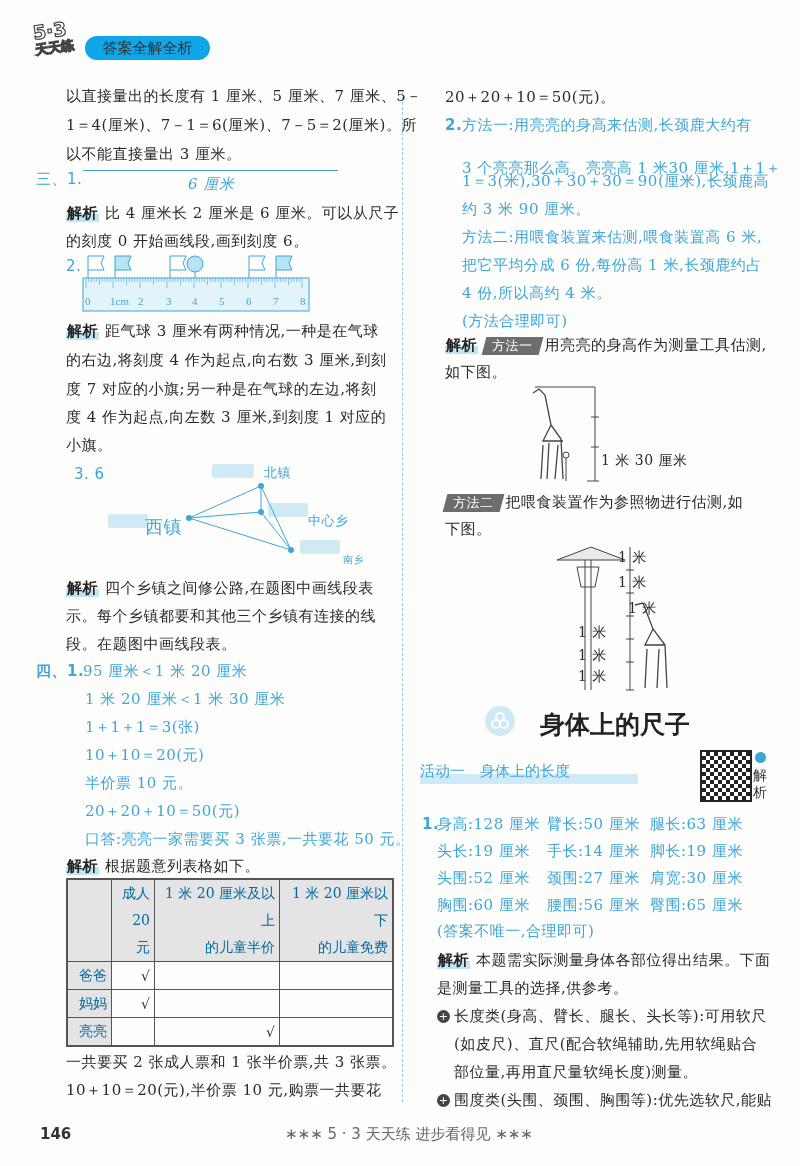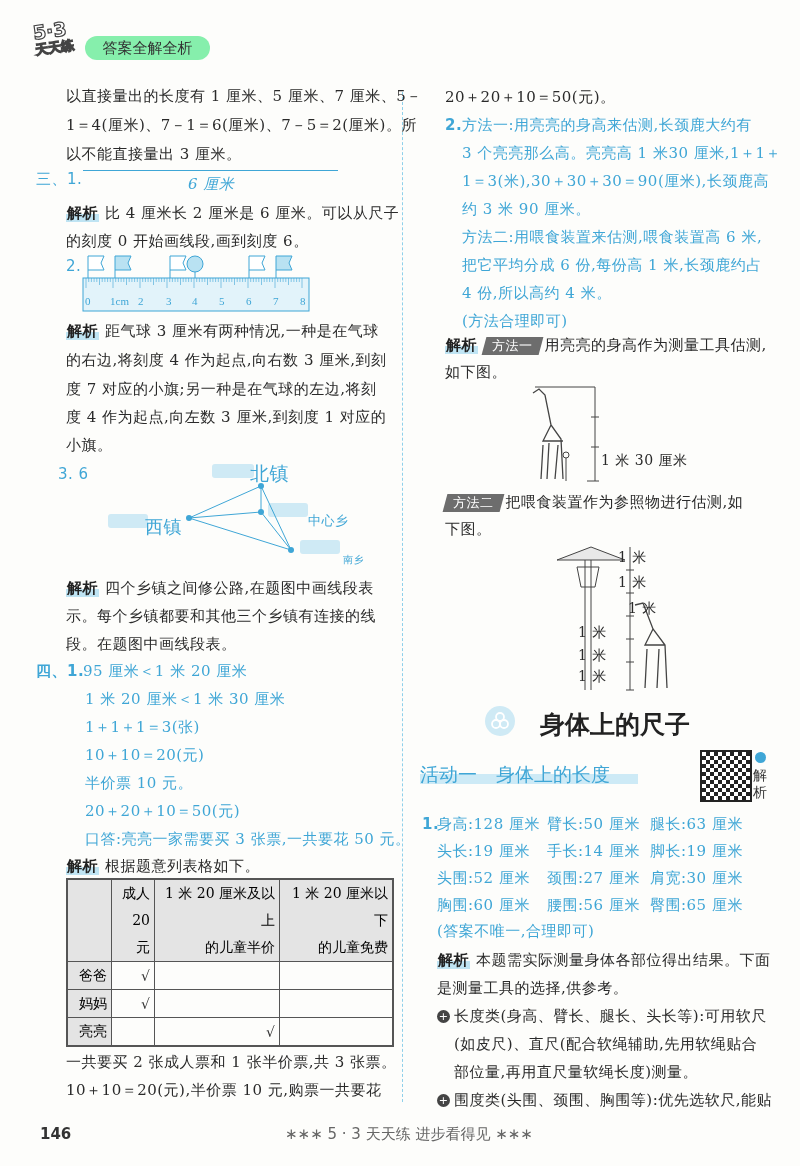--- a/index.html
+++ b/index.html
@@ -10,31 +10,31 @@
   .sans { font-family:"DejaVu Sans","Liberation Sans",sans-serif; }
   .line { position:absolute; font-size:15px; line-height:20px; white-space:nowrap; letter-spacing:0.5px; }
   .jx { font-family:"DejaVu Sans","Liberation Sans",sans-serif; font-weight:bold; color:#222;
         background:linear-gradient(transparent 55%, #bfe4f3 55%); padding:0 1px; margin-right:6px; }
   .tag { display:inline-block; background:#6d6d6d; color:#fff; font-family:"DejaVu Sans","Liberation Sans",sans-serif;
          font-size:13px; padding:0 8px; line-height:18px; transform:skewX(-15deg); margin-right:4px; }
   .tag span { display:inline-block; transform:skewX(15deg); }
   .divider { position:absolute; left:402px; top:92px; height:1010px; border-left:1px dashed #8fd0ea; }
   table.tk { position:absolute; left:66px; top:878px; border-collapse:collapse; font-size:14px; }
   table.tk td { border:1px solid #555; text-align:right; height:27px; padding:0 4px; color:#333; }
-  table.tk td.hd { background:#e4e4e4; color:#000000; }
+  table.tk td.hd { background:#e4e4e4; color:#0369a1; }
   table.tk { border:2px solid #555; }
-  .badge { position:absolute; left:85px; top:36px; width:125px; height:24px; border-radius:12px; background:#86efac;
+  .badge { position:absolute; left:85px; top:36px; width:125px; height:24px; border-radius:12px; background:#0ea5e9;
            font-family:"DejaVu Sans","Liberation Sans",sans-serif; font-size:15px; line-height:24px; text-align:center; color:#333; }
   .logo { position:absolute; left:34px; top:22px; font-family:"DejaVu Sans","Liberation Sans",sans-serif; font-weight:bold;
           font-size:19px; line-height:17px; color:#fff; -webkit-text-stroke:1.2px #444; transform:rotate(-8deg); }
   .bullet { display:inline-block; width:13px; height:13px; border-radius:50%; background:#444; color:#fff; font-size:11px;
             line-height:13px; text-align:center; margin-right:4px; vertical-align:1px; font-family:"DejaVu Sans",sans-serif; }
   .lesson-title { position:absolute; left:540px; top:708px; font-family:"DejaVu Sans","Liberation Sans",sans-serif; font-weight:bold; font-size:25px; color:#222; }
   .activity { position:absolute; left:420px; top:762px; width:218px; height:22px; font-family:"DejaVu Sans","Liberation Sans",sans-serif;
-              font-size:19px; color:#3fa6d6; background:linear-gradient(transparent 55%, #cdeaf6 55%); }
+              font-size:15px; color:#3fa6d6; background:linear-gradient(transparent 55%, #cdeaf6 55%); }
   .footer { position:absolute; top:1125px; font-family:"DejaVu Sans","Liberation Sans",sans-serif; font-size:15px; color:#555; }
 </style>
 </head>
 <body>
 
 <div class="logo">
   <div>5·3</div>
   <div style="font-size:13px">天天练</div>
 </div>
 <div class="badge">答案全解全析</div>
@@ -161,21 +161,21 @@
       <text x="220" y="53">8</text>
   </g>
 </svg>
 
 <div class="line" style="left:66px;top:321px"><span class="jx">解析</span><span>距气球 3 厘米有两种情况,一种是在气球</span></div>
 <div class="line" style="left:66px;top:350px">的右边,将刻度 4 作为起点,向右数 3 厘米,到刻</div>
 <div class="line" style="left:66px;top:379px">度 7 对应的小旗;另一种是在气球的左边,将刻</div>
 <div class="line" style="left:66px;top:407px">度 4 作为起点,向左数 3 厘米,到刻度 1 对应的</div>
 <div class="line" style="left:66px;top:435px">小旗。</div>
 
-<div class="line blue sans" style="left:58px;top:464px">3. 6</div>
+<div class="line blue sans" style="left:74px;top:464px">3. 6</div>
 
 <svg class="abs" style="left:100px;top:460px" width="280" height="110">
   <g fill="#cfeaf5">
     <rect x="112" y="4" width="42" height="14" rx="3"></rect>
     <rect x="8" y="54" width="40" height="14" rx="3"></rect>
     <rect x="168" y="43" width="40" height="14" rx="3"></rect>
     <rect x="200" y="80" width="40" height="14" rx="3"></rect>
   </g>
   <g stroke="#3fa6d6" stroke-width="1" fill="none">
     <line x1="89" y1="58" x2="161" y2="26"></line>
@@ -185,21 +185,21 @@
     <line x1="161" y1="26" x2="191" y2="90"></line>
     <line x1="161" y1="52" x2="191" y2="90"></line>
   </g>
   <g fill="#3fa6d6">
       <circle cx="89" cy="58" r="3"></circle>
       <circle cx="161" cy="26" r="3"></circle>
       <circle cx="161" cy="52" r="3"></circle>
       <circle cx="191" cy="90" r="3"></circle>
     </g>
 </svg>
-<div class="line blue" style="left:250px;top:463px;font-size:19px">北镇</div>
+<div class="line blue" style="left:264px;top:463px;font-size:13px">北镇</div>
 <div class="line blue" style="left:145px;top:517px;font-size:18px">西镇</div>
 <div class="line blue" style="left:308px;top:511px;font-size:13px">中心乡</div>
 <div class="line blue" style="left:343px;top:550px;font-size:10px">南乡</div>
 
 <div class="line" style="left:66px;top:578px"><span class="jx">解析</span><span>四个乡镇之间修公路,在题图中画线段表</span></div>
 <div class="line" style="left:66px;top:606px">示。每个乡镇都要和其他三个乡镇有连接的线</div>
 <div class="line" style="left:66px;top:634px">段。在题图中画线段表。</div>
 
 <div class="line blue sans" style="left:36px;top:661px;font-weight:bold">四、1.</div>
 <div class="line blue" style="left:83px;top:661px">95 厘米＜1 米 20 厘米</div>
@@ -249,21 +249,21 @@
       </tr>
 </tbody>
   </table>
 
 <div class="line" style="left:66px;top:1052px">一共要买 2 张成人票和 1 张半价票,共 3 张票。</div>
 <div class="line" style="left:66px;top:1080px">10＋10＝20(元),半价票 10 元,购票一共要花</div>
 
 <div class="line" style="left:445px;top:87px">20＋20＋10＝50(元)。</div>
 <div class="line blue sans" style="left:445px;top:115px;font-weight:bold">2.</div>
 <div class="line blue" style="left:462px;top:115px">方法一:用亮亮的身高来估测,长颈鹿大约有</div>
-<div class="line blue" style="left:462px;top:143px">3 个亮亮那么高。亮亮高 1 米30 厘米,1＋1＋</div>
+<div class="line blue" style="left:462px;top:158px">3 个亮亮那么高。亮亮高 1 米30 厘米,1＋1＋</div>
 <div class="line blue" style="left:462px;top:171px">1＝3(米),30＋30＋30＝90(厘米),长颈鹿高</div>
 <div class="line blue" style="left:462px;top:199px">约 3 米 90 厘米。</div>
 <div class="line blue" style="left:462px;top:227px">方法二:用喂食装置来估测,喂食装置高 6 米,</div>
 <div class="line blue" style="left:462px;top:255px">把它平均分成 6 份,每份高 1 米,长颈鹿约占</div>
 <div class="line blue" style="left:462px;top:283px">4 份,所以高约 4 米。</div>
 <div class="line blue" style="left:462px;top:311px">(方法合理即可)</div>
 
 <div class="line" style="left:445px;top:335px"><span class="jx">解析</span><span class="tag"><span>方法一</span></span><span>用亮亮的身高作为测量工具估测,</span></div>
 <div class="line" style="left:445px;top:362px">如下图。</div>
 

